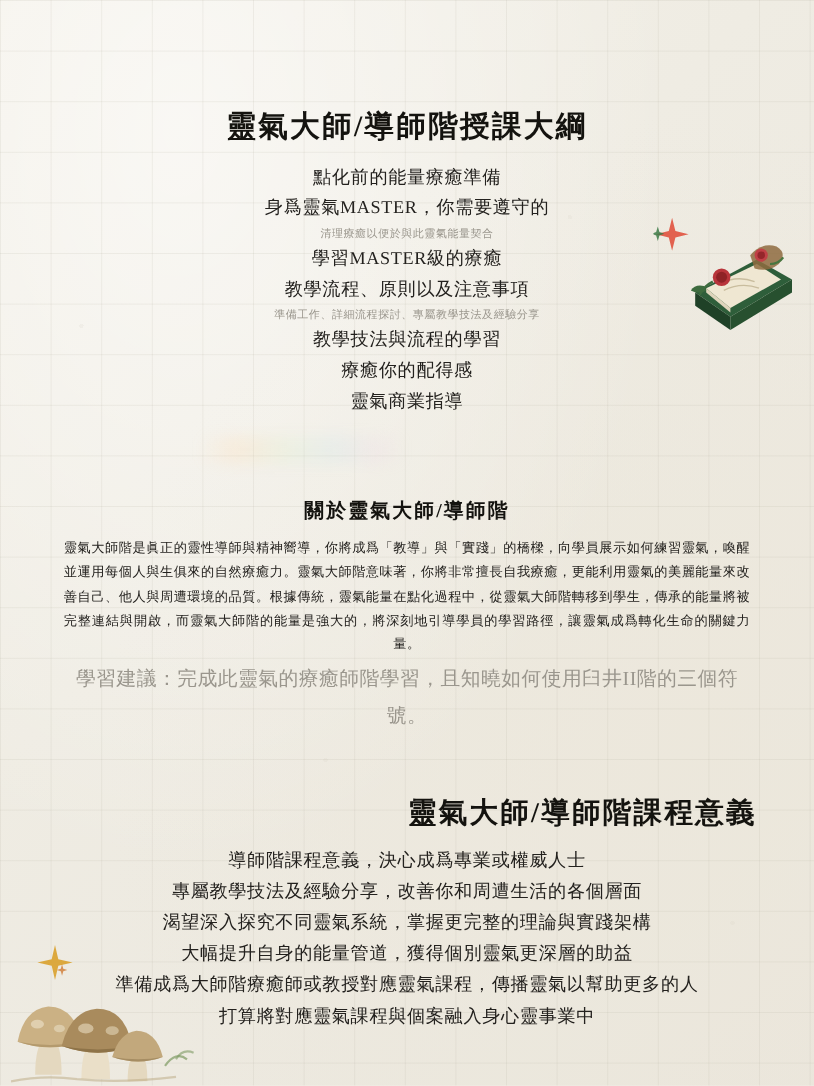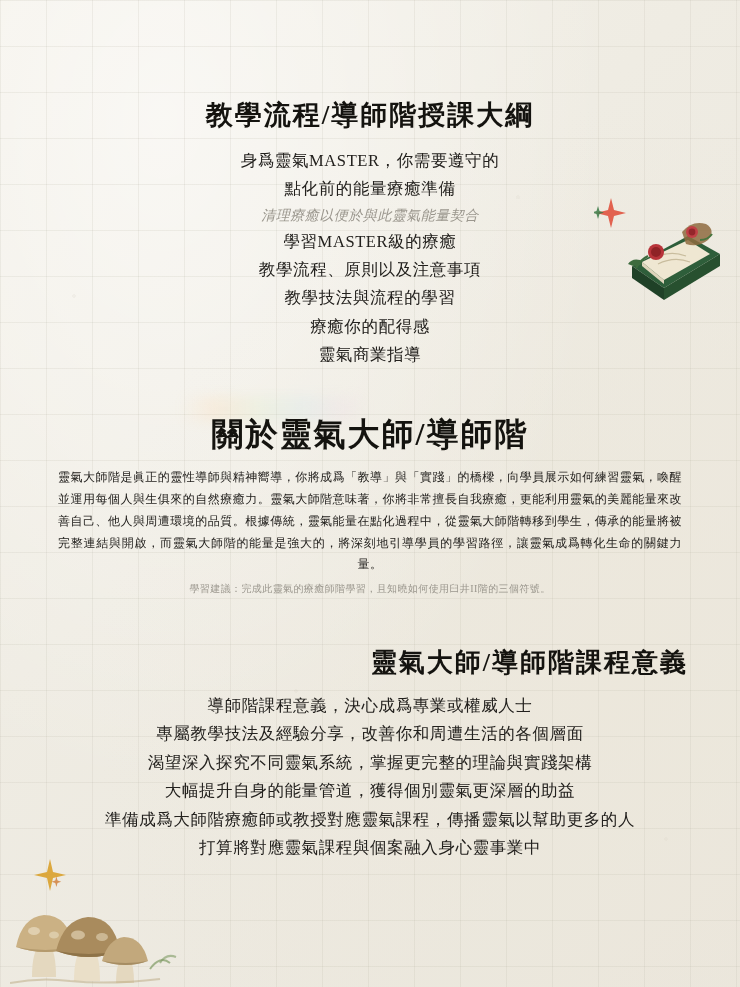--- a/index.html
+++ b/index.html
@@ -55,50 +55,49 @@
   .section-3 { padding-top: 38px; }
 
   h1.heading {
     font-size: 27px;
     font-weight: bold;
     letter-spacing: 2px;
     margin: 0 0 14px 0;
     line-height: 1.3;
     color: #14130f;
   }
-  h1.heading-2 { font-size: 32px; margin-bottom: 12px; }
+  h1.heading-2 { font-size: 18px; margin-bottom: 12px; margin-top: 29px; }
   h1.heading-3 { font-size: 26px; margin-bottom: 12px; text-align: right; }
 
   .line {
     font-size: 16.5px;
     line-height: 1.72;
     letter-spacing: 0.6px;
     color: #23211e;
     margin: 0;
   }
   .line-sub {
-    font-size: 14px;
+    font-size: 10px;
     line-height: 1.7;
     letter-spacing: 0.5px;
     color: #9a968d;
     margin: 0;
-    font-style: italic;
   }
   .para {
     font-size: 12px;
     line-height: 1.82;
     letter-spacing: 0.4px;
     color: #23211e;
     text-align: justify;
     text-align-last: center;
     margin: 0;
     padding: 0 6px;
   }
   .para-note {
-    font-size: 10px;
+    font-size: 18px;
     line-height: 1.8;
     letter-spacing: 0.4px;
     color: #9a968d;
     margin-top: 4px;
   }
 
   
   .deco-book {
     position: absolute;
     right: 18px;
@@ -206,26 +205,27 @@
 </svg>
 
 <svg class="deco-sparkle sp-2" viewBox="0 0 40 40">
   <path d="M20 4 L23 17 L36 20 L23 23 L20 36 L17 23 L4 20 L17 17 Z" fill="#d9a12c" opacity="0.9"></path>
   <path d="M8 2 L9.4 7 L14 8.4 L9.4 10 L8 15 L6.6 10 L2 8.4 L6.6 7 Z" fill="#cf7a33" opacity="0.8" transform="translate(20,20) scale(0.8)"></path>
 </svg>
 
 <div class="content">
 
   <section class="section section-1">
-    <h1 class="heading heading-1">教學流程/導師階授課大綱</h1>
+    <h1 class="heading heading-1">靈氣大師/導師階授課大綱</h1>
+    <p class="line">點化前的能量療癒準備</p>
     <p class="line">身爲靈氣MASTER，你需要遵守的</p>
-    <p class="line">點化前的能量療癒準備</p>
     <p class="line-sub">清理療癒以便於與此靈氣能量契合</p>
     <p class="line">學習MASTER級的療癒</p>
     <p class="line">教學流程、原則以及注意事項</p>
+    <p class="line-sub">準備工作、詳細流程探討、專屬教學技法及經驗分享</p>
     <p class="line">教學技法與流程的學習</p>
     <p class="line">療癒你的配得感</p>
     <p class="line">靈氣商業指導</p>
   </section>
 
   <section class="section section-2">
     <h1 class="heading heading-2">關於靈氣大師/導師階</h1>
     <p class="para">靈氣大師階是眞正的靈性導師與精神嚮導，你將成爲「教導」與「實踐」的橋樑，向學員展示如何練習靈氣，喚醒並運用每個人與生俱來的自然療癒力。靈氣大師階意味著，你將非常擅長自我療癒，更能利用靈氣的美麗能量來改善自己、他人與周遭環境的品質。根據傳統，靈氣能量在點化過程中，從靈氣大師階轉移到學生，傳承的能量將被完整連結與開啟，而靈氣大師階的能量是強大的，將深刻地引導學員的學習路徑，讓靈氣成爲轉化生命的關鍵力量。</p>
     <p class="para-note">學習建議：完成此靈氣的療癒師階學習，且知曉如何使用臼井II階的三個符號。</p>
   </section>

